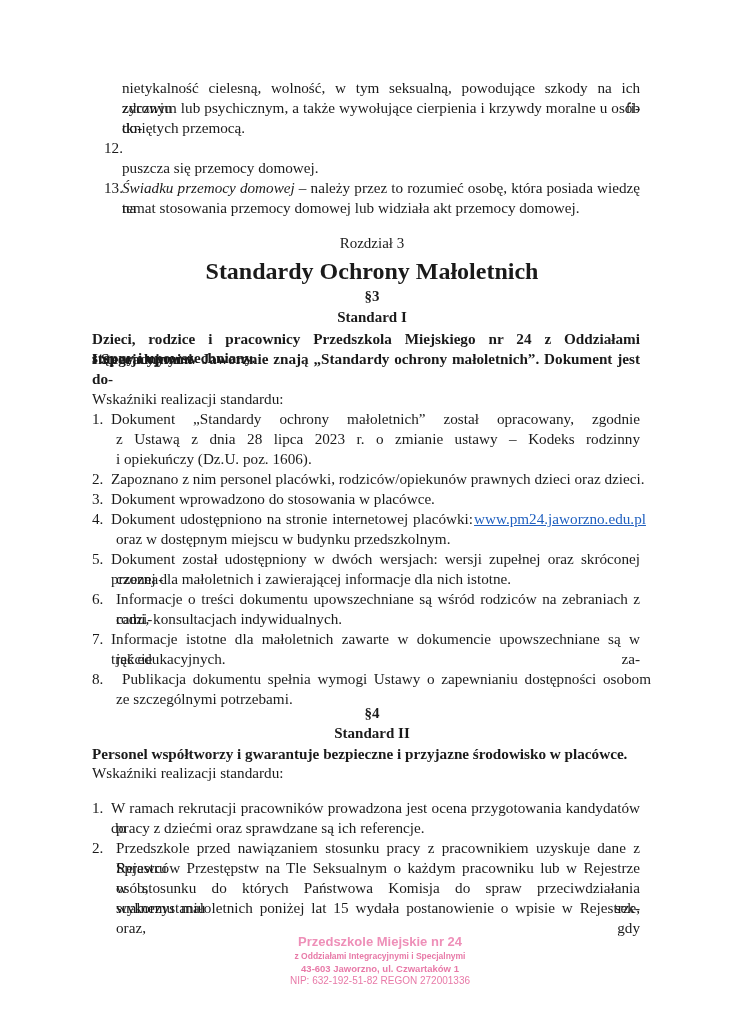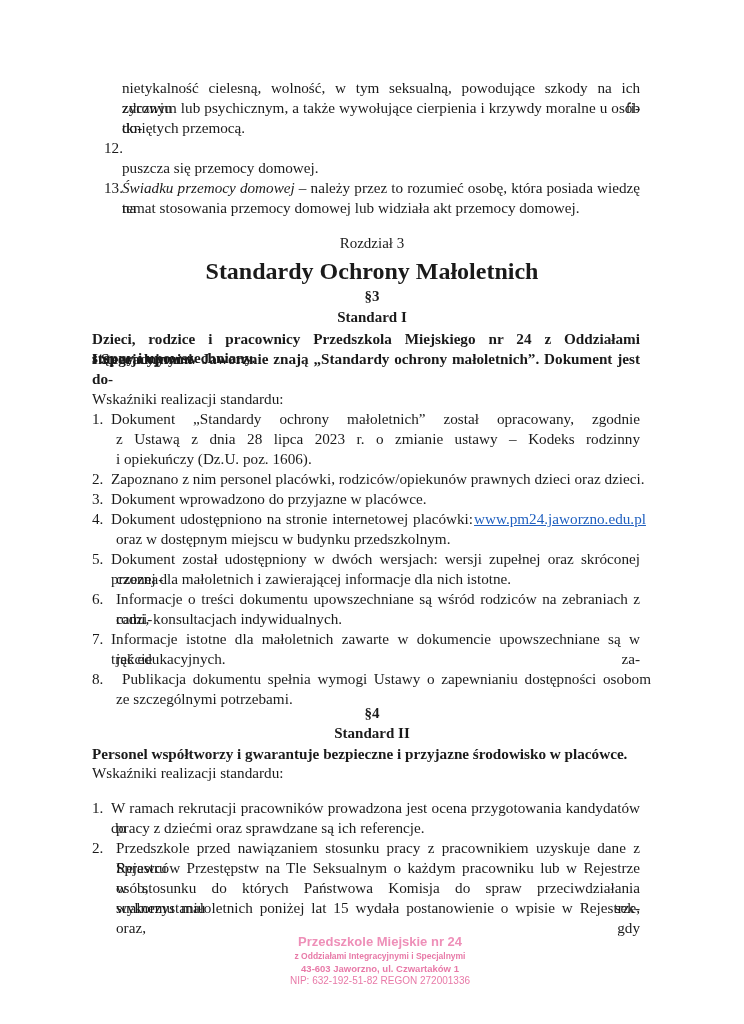--- a/index.html
+++ b/index.html
@@ -53,21 +53,21 @@
 
   <div class="num" style="left:92px; top:409px;">1.</div>
   <div class="p just" style="left:111px; top:409px; width:529px;">Dokument „Standardy ochrony małoletnich” został opracowany, zgodnie</div>
   <div class="p just" style="left:116px; top:429px; width:524px;">z Ustawą z dnia 28 lipca 2023 r. o zmianie ustawy – Kodeks rodzinny</div>
   <div class="p" style="left:116px; top:449px;">i opiekuńczy (Dz.U. poz. 1606).</div>
 
   <div class="num" style="left:92px; top:469px;">2.</div>
   <div class="p" style="left:111px; top:469px;">Zapoznano z nim personel placówki, rodziców/opiekunów prawnych dzieci oraz dzieci.</div>
 
   <div class="num" style="left:92px; top:489px;">3.</div>
-  <div class="p" style="left:111px; top:489px;">Dokument wprowadzono do przyjazne w placówce.</div>
+  <div class="p" style="left:111px; top:489px;">Dokument wprowadzono do stosowania w placówce.</div>
 
   <div class="num" style="left:92px; top:509px;">4.</div>
   <div class="p just" style="left:111px; top:509px; width:362px;">Dokument udostępniono na stronie internetowej placówki:</div>
   <div class="p link" style="left:474px; top:509px;">www.pm24.jaworzno.edu.pl</div>
   <div class="p" style="left:116px; top:529px;">oraz w dostępnym miejscu w budynku przedszkolnym.</div>
 
   <div class="num" style="left:92px; top:549px;">5.</div>
   <div class="p just" style="left:111px; top:549px; width:529px;">Dokument został udostępniony w dwóch wersjach: wersji zupełnej oraz skróconej przezna-</div>
   <div class="p" style="left:116px; top:569px;">czonej dla małoletnich i zawierającej informacje dla nich istotne.</div>
 

